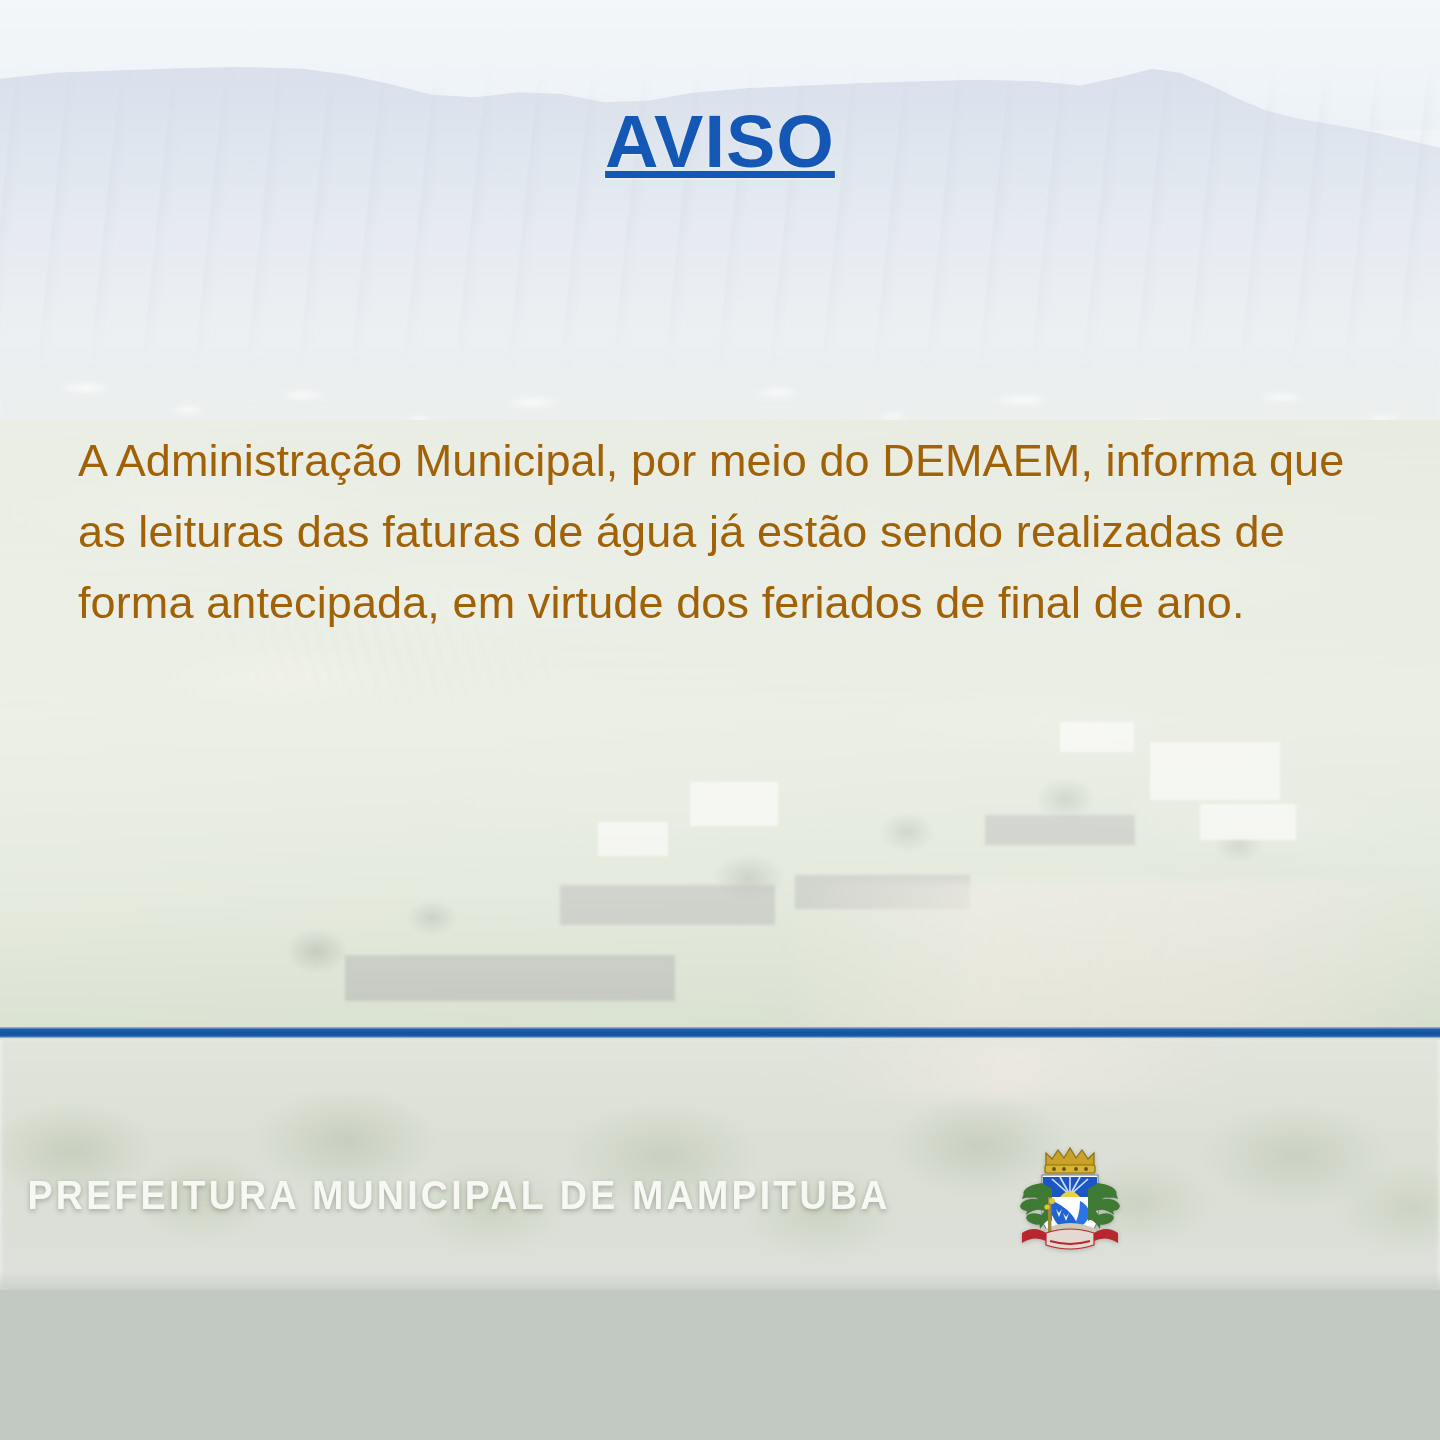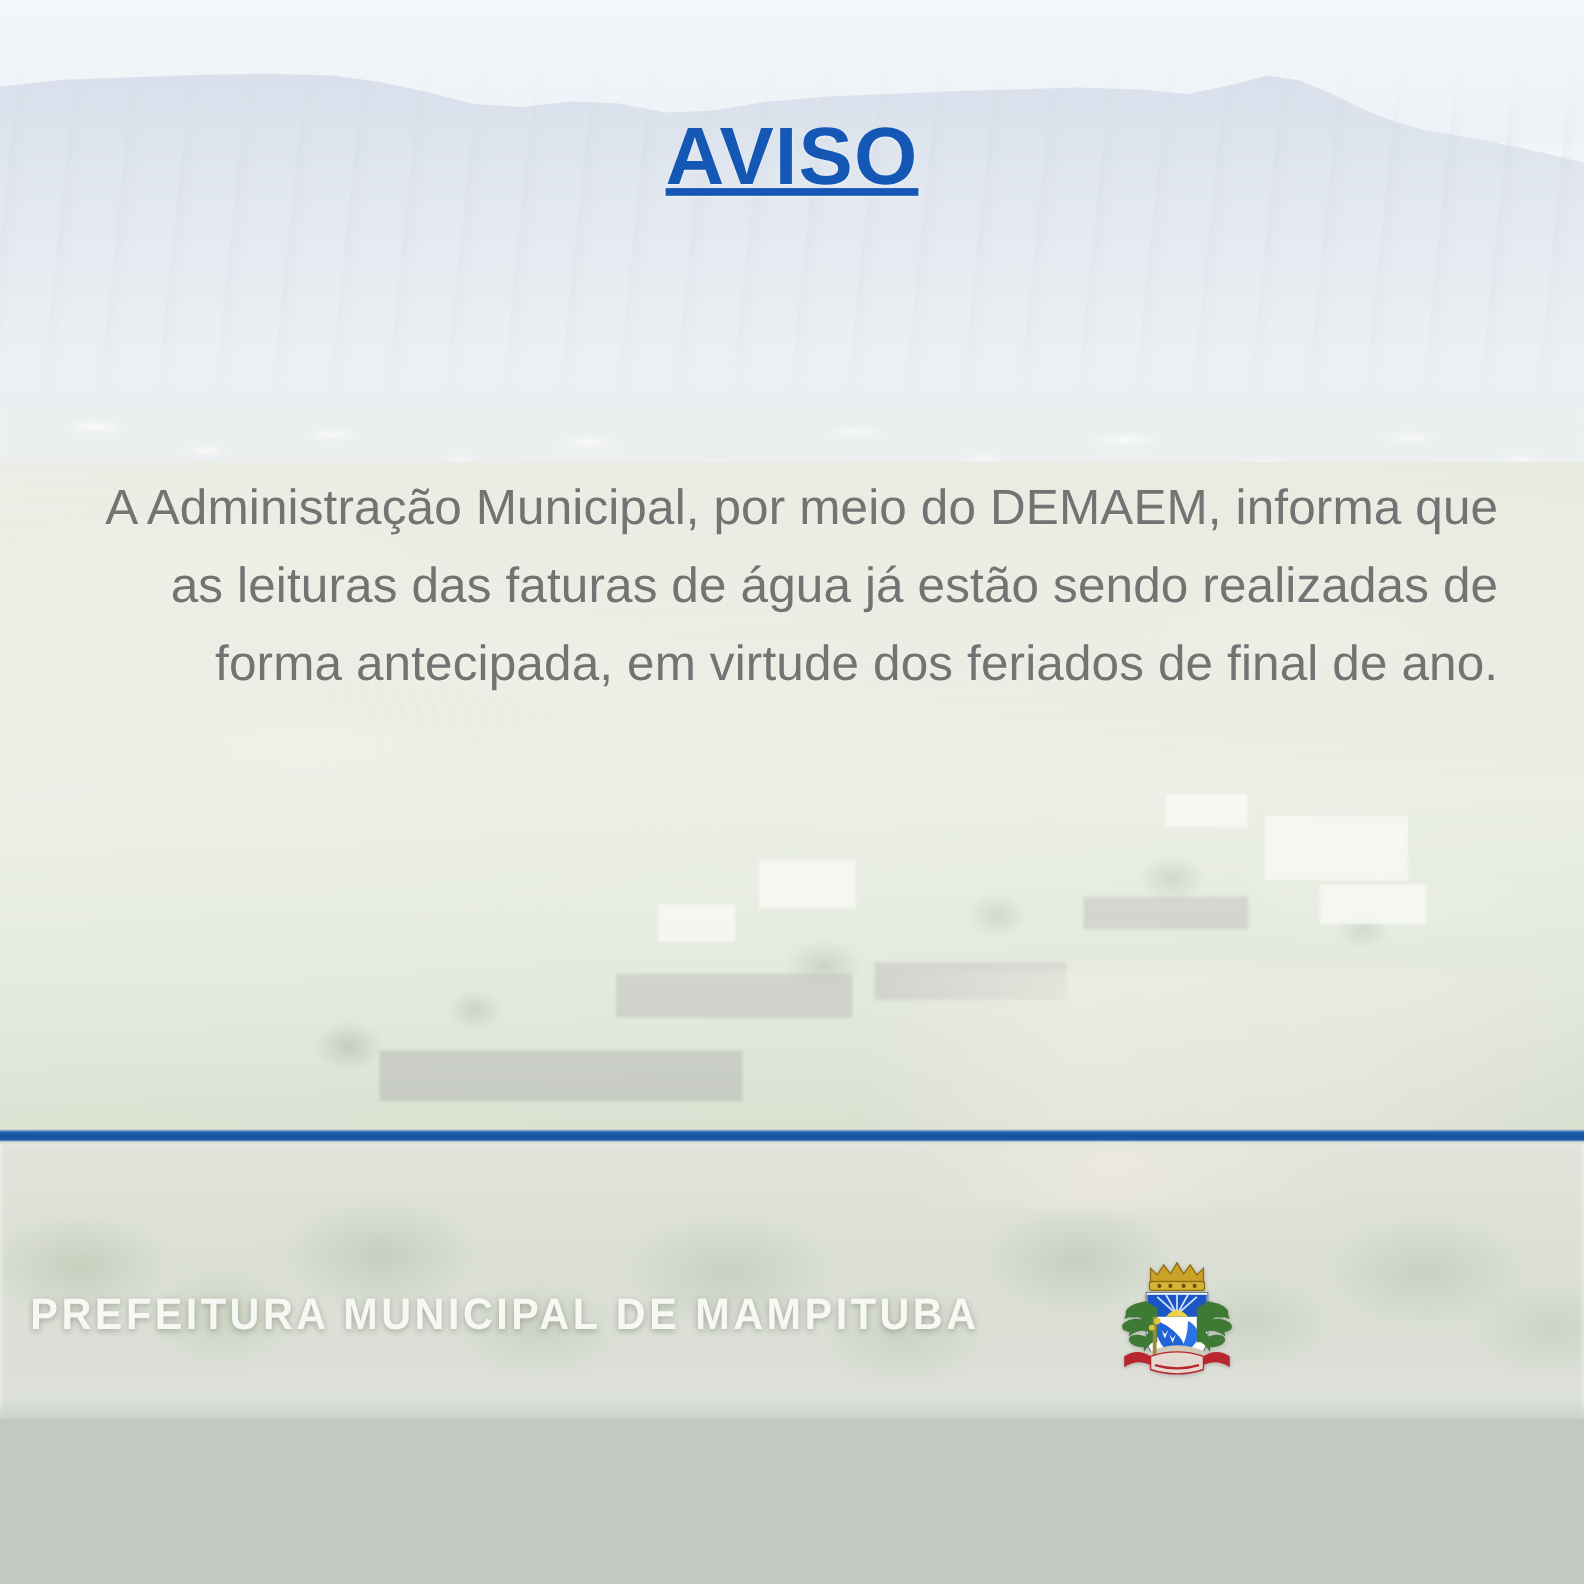--- a/index.html
+++ b/index.html
@@ -236,24 +236,24 @@
     line-height: 1;
     text-shadow: 0 1px 2px rgba(255,255,255,.55);
     text-decoration: underline;
   }
 
   .body-text {
     position: absolute;
     top: 425px;
     left: 78px;
     width: 1284px;
-    text-align: right;
+    text-align: left;
     font-size: 45px;
     line-height: 71px;
-    color: #737373;
+    color: #a16207;
     letter-spacing: .1px;
     text-shadow: 0 1px 1px rgba(255,255,255,.35);
   }
 
   .divider {
     position: absolute;
     top: 1027px;
     left: 0;
     width: 100%;
     height: 11px;

